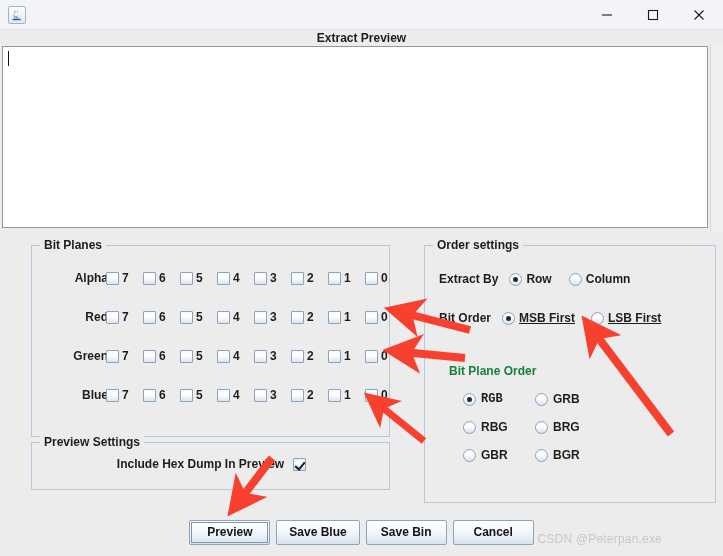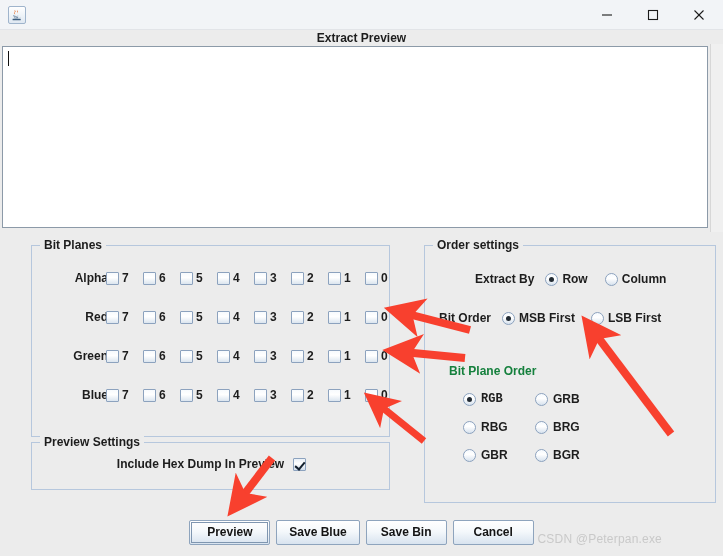--- a/index.html
+++ b/index.html
@@ -477,37 +477,37 @@
               <span class="cb"></span>
               <span class="bitnum">0</span>
             </div>
           </div>
         </div>
     </div>
 
     <div class="group" id="group-order">
       <div class="group-title">Order settings</div>
 
-      <div class="field-row" id="row-extract-by" style="left:14px; top:24px;margin-left:36px;">
+      <div class="field-row" id="row-extract-by" style="left:14px; top:24px;">
         <span class="lbl">Extract By</span>
         <span id="extract-by-opts" style="display:flex; align-items:flex-start;">
             <span class="opt" style="margin-left: 11px;">
               <span class="rb checked"></span>
               <span>Row</span>
             </span>
             <span class="opt" style="margin-left: 17px;">
               <span class="rb"></span>
               <span>Column</span>
             </span>
           </span>
       </div>
 
       <div class="field-row" id="row-bit-order" style="left:14px; top:63px;">
         <span class="lbl">Bit Order</span>
-        <span id="bit-order-opts" style="display:flex; align-items:center;">
+        <span id="bit-order-opts" style="display:flex; align-items:center;text-decoration:underline;">
             <span class="opt" style="margin-left: 11px;">
               <span class="rb checked"></span>
               <span>MSB First</span>
             </span>
             <span class="opt" style="margin-left: 16px;">
               <span class="rb"></span>
               <span>LSB First</span>
             </span>
           </span>
       </div>

